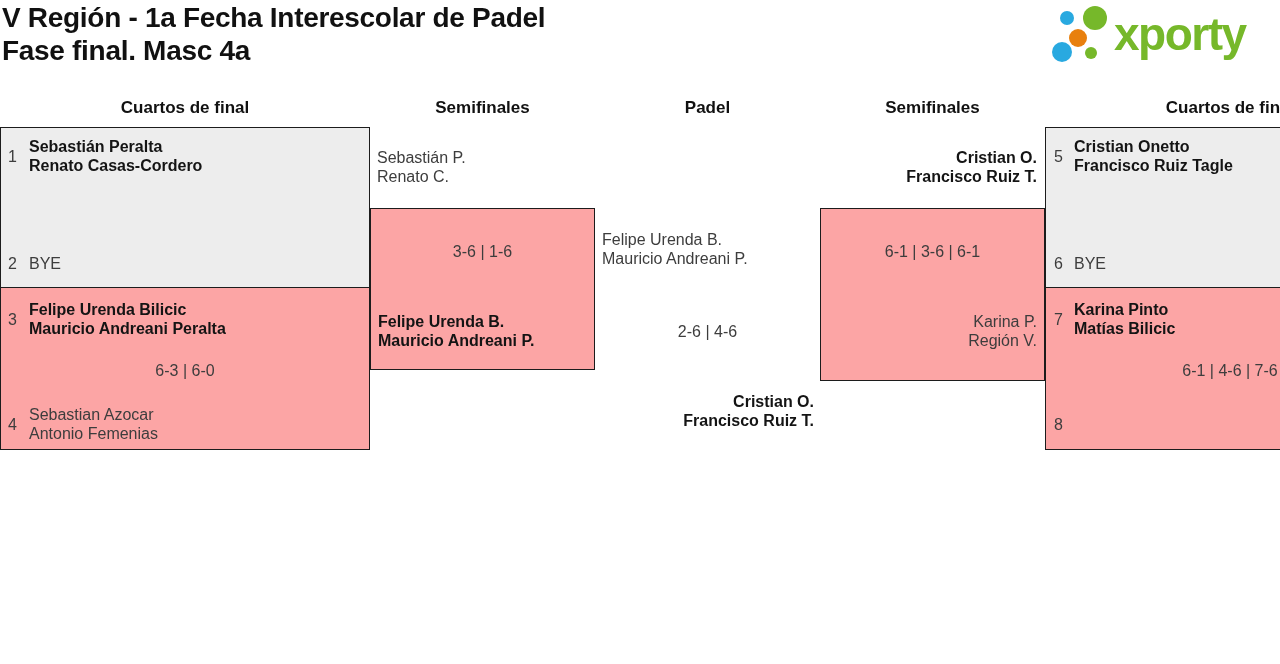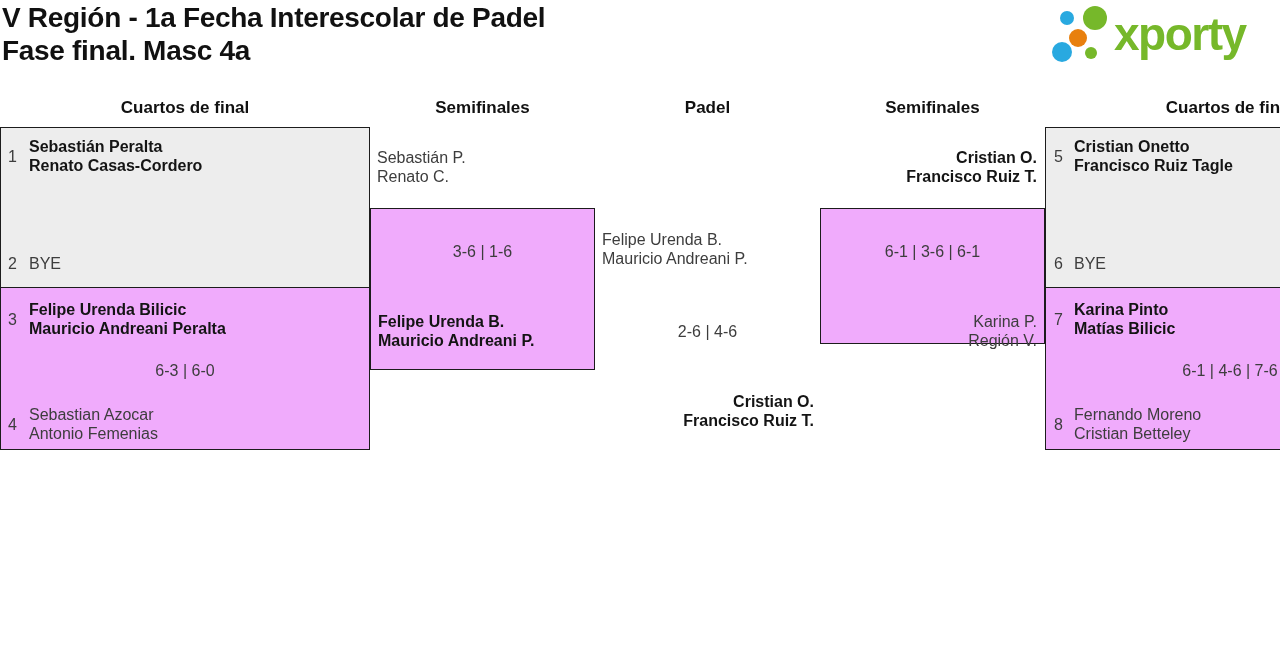--- a/index.html
+++ b/index.html
@@ -10,21 +10,21 @@
   }
   .title {
     position:absolute; left:2px; top:1px; font-size:28px; font-weight:bold;
     color:#111; line-height:33px; letter-spacing:-0.3px; white-space:nowrap;
   }
   .colhead {
     position:absolute; top:98px; font-size:17px; font-weight:bold;
     color:#111; text-align:center; line-height:20px;
   }
   .box {
-    position:absolute; border:1px solid #1c1c1c; background:#f0abfc;
+    position:absolute; border:1px solid #1c1c1c; background:#fca5a5;
   }
   .box.bye-bg { background:#ededed; }
   .seed { position:absolute; font-size:16px; line-height:19px; color:#3d3d3d; }
   .team { position:absolute; font-size:16px; line-height:19px; color:#3d3d3d; white-space:nowrap; }
   .team.winner { font-weight:bold; color:#141414; }
   .team.alignr { text-align:right; }
   .score {
     position:absolute; font-size:16px; line-height:19px; color:#3d3d3d;
     text-align:center; white-space:nowrap;
   }
@@ -106,21 +106,21 @@
   <div class="team" style="left:602px;top:230px;">
     <div>Felipe Urenda B.</div>
     <div>Mauricio Andreani P.</div>
   </div>
   <div class="score" style="left:595px;width:225px;top:322px;">2-6 | 4-6</div>
   <div class="team winner alignr" style="left:595px;width:219px;top:392px;">
     <div>Cristian O.</div>
     <div>Francisco Ruiz T.</div>
   </div>
 
-  <div class="box" style="left:820px;top:208px;width:225px;height:136px;">
+  <div class="box" style="left:820px;top:208px;width:225px;height:173px;">
     <div class="score" style="left:0;right:0;top:33px;">6-1 | 3-6 | 6-1</div>
     <div class="team alignr" style="right:7px;top:103px;margin-left:8px;">
       <div>Karina P.</div>
       <div>Región V.</div>
     </div>
   </div>
 
   <div class="team winner alignr" style="left:820px;width:217px;top:148px;">
     <div>Cristian O.</div>
     <div>Francisco Ruiz T.</div>
@@ -137,19 +137,15 @@
   </div>
 
   <div class="box" style="left:1045px;top:287px;width:370px;height:163px;">
     <span class="seed" style="left:8px;top:22px;">7</span>
     <div class="team winner" style="left:28px;top:12px;">
       <div>Karina Pinto</div>
       <div>Matías Bilicic</div>
     </div>
     <div class="score" style="left:0;right:0;top:73px;">6-1 | 4-6 | 7-6</div>
     <span class="seed" style="left:8px;top:127px;">8</span>
-    <div class="team" style="left:28px;top:117px;">
-      <div>Fernando Moreno</div>
-      <div>Cristian Betteley</div>
-    </div>
   </div>
 
 </div>
 
 </body></html>

